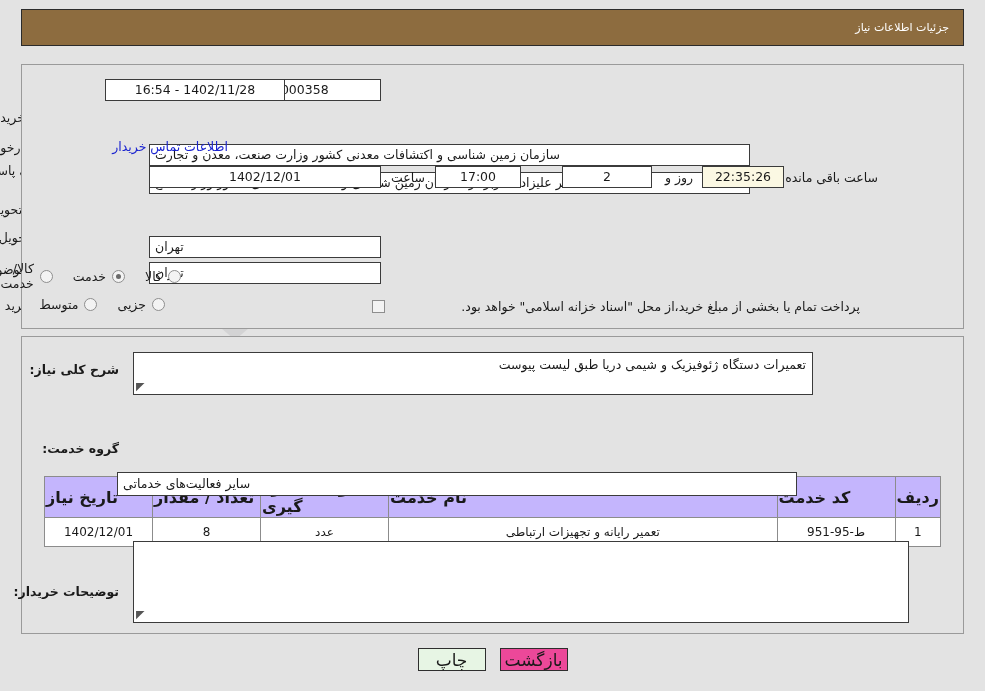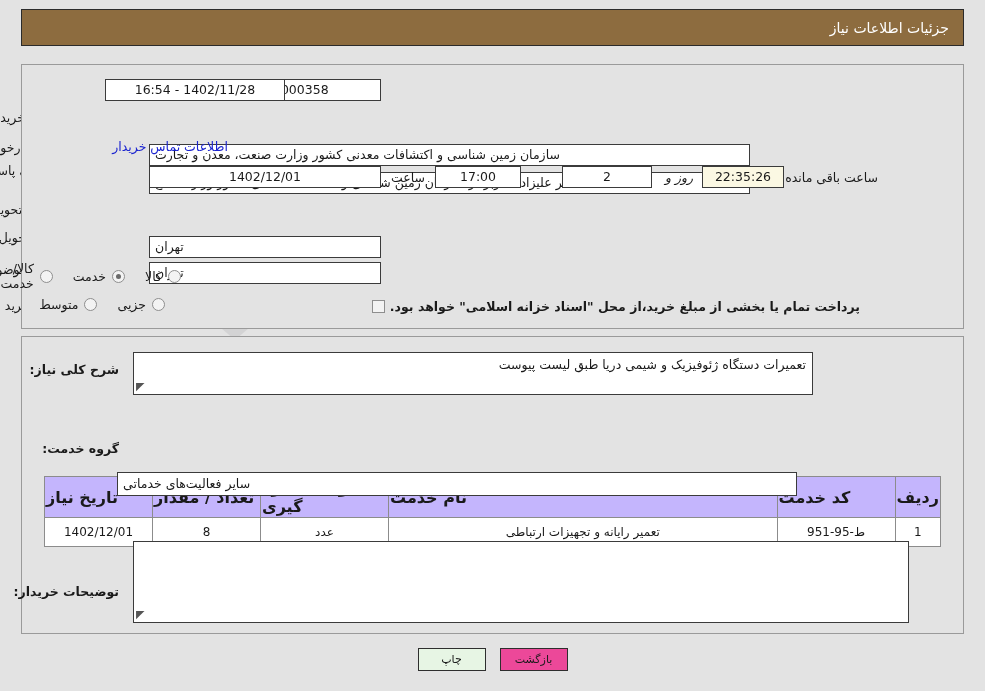--- a/index.html
+++ b/index.html
@@ -61,21 +61,21 @@
     background: #8d6c3f;
     border: 1px solid #2b2b2b;
     box-sizing: border-box;
     display: flex;
     align-items: center;
     justify-content: flex-start;
     z-index: 2;
   }
   .page-header .title {
     color: #ffffff;
-    font-size: 14px;
+    font-size: 11px;
     padding-right: 14px;
   }
 
   
   .panel {
     position: absolute;
     border: 1px solid #9a9a9a;
     background: #e3e3e3;
     box-sizing: border-box;
     z-index: 1;
@@ -223,21 +223,21 @@
     top: 648px; left: 0; right: 0;
     display: flex;
     justify-content: center;
     gap: 14px;
     z-index: 2;
   }
   .btn {
     border: 1px solid #2e2e2e;
     height: 23px;
     min-width: 68px;
-    font-size: 11px;
+    font-size: 17px;
     color: #1a1a1a;
     cursor: pointer;
     display: flex;
     align-items: center;
     justify-content: center;
     box-sizing: border-box;
     font-family: "DejaVu Sans", "Liberation Sans", sans-serif;
   }
   .btn-print  { background: #e7f5e4; }
   .btn-return { background: #ec4899; }
@@ -277,21 +277,21 @@
 <div class="fld right" style="position:absolute; top:136px; right:235px; width:601px; z-index:2;">اصغر علیزاده کاربرداز سازمان زمین شناسی و اکتشافات معدنی کشور وزارت صنع</div>
 <a class="link" style="position:absolute; top:139px; right:757px; z-index:3;">اطلاعات تماس خریدار</a>
 
 <div class="row" style="top:163px; right:900px; flex-direction:column; align-items:flex-start;">
   <span class="lbl">مهلت ارسال پاسخ: تا تاریخ:</span>
 </div>
 <div class="fld" style="position:absolute; top:166px; right:604px; width:232px; z-index:2;">1402/12/01</div>
 <span class="lbl" style="position:absolute; top:170px; right:560px; z-index:2;">ساعت</span>
 <div class="fld" style="position:absolute; top:166px; right:464px; width:86px; z-index:2;">17:00</div>
 <div class="fld" style="position:absolute; top:166px; right:333px; width:90px; z-index:2;">2</div>
-<span class="lbl" style="position:absolute; top:170px; right:292px; z-index:2;font-style:italic;">روز و</span>
+<span class="lbl" style="position:absolute; top:170px; right:292px; z-index:2;">روز و</span>
 <div class="fld cream" style="position:absolute; top:166px; right:201px; width:82px; z-index:2;">22:35:26</div>
 <span class="lbl" style="position:absolute; top:170px; right:107px; z-index:2;">ساعت باقی مانده</span>
 
 <div class="row" style="top:202px; right:900px;">
   <span class="lbl">استان محل تحویل:</span>
 </div>
 <div class="fld right" style="position:absolute; top:200px; right:604px; width:232px; z-index:2;">تهران</div>
 
 <div class="row" style="top:230px; right:900px;">
   <span class="lbl">شهر محل تحویل:</span>
@@ -313,21 +313,21 @@
 <div class="row" style="top:298px; right:900px;">
   <span class="lbl">نوع فرآیند خرید :</span>
 </div>
 <div class="radio-group" style="position:absolute; top:297px; right:820px; z-index:2;">
   <span class="radio"></span>
   <span class="radio-label">جزیی</span>
   <span class="radio"></span>
   <span class="radio-label">متوسط</span>
 </div>
 <span class="checkbox" style="position:absolute; top:300px; right:600px; z-index:2;"></span>
-<span class="lbl" style="position:absolute; top:299px; right:125px; z-index:2;font-weight:bold;">پرداخت تمام یا بخشی از مبلغ خرید،از محل "اسناد خزانه اسلامی" خواهد بود.</span>
+<span class="lbl" style="position:absolute; top:299px; right:125px; z-index:2;">پرداخت تمام یا بخشی از مبلغ خرید،از محل "اسناد خزانه اسلامی" خواهد بود.</span>
 
 <div class="panel" id="panel-middle"></div>
 
 <span class="lbl lbl-bold" style="position:absolute; top:362px; right:866px; z-index:2;">شرح کلی نیاز:</span>
 <div class="ta" style="position:absolute; top:352px; right:172px; width:680px; height:43px; z-index:2;">
   <span>تعمیرات دستگاه ژئوفیزیک و شیمی دریا طبق لیست پیوست</span>
   <span class="grip">◥</span>
 </div>
 
 <span class="section-head" style="top:396px; right:866px;">اطلاعات خدمات مورد نیاز</span>

